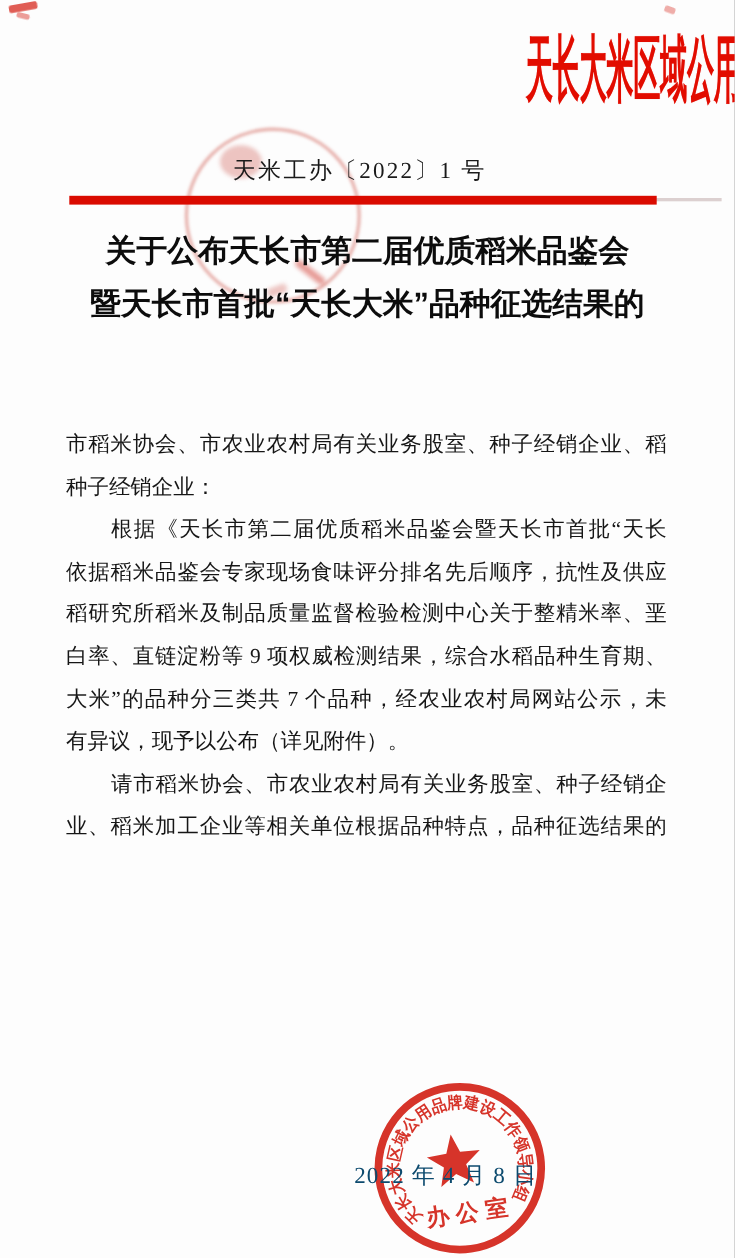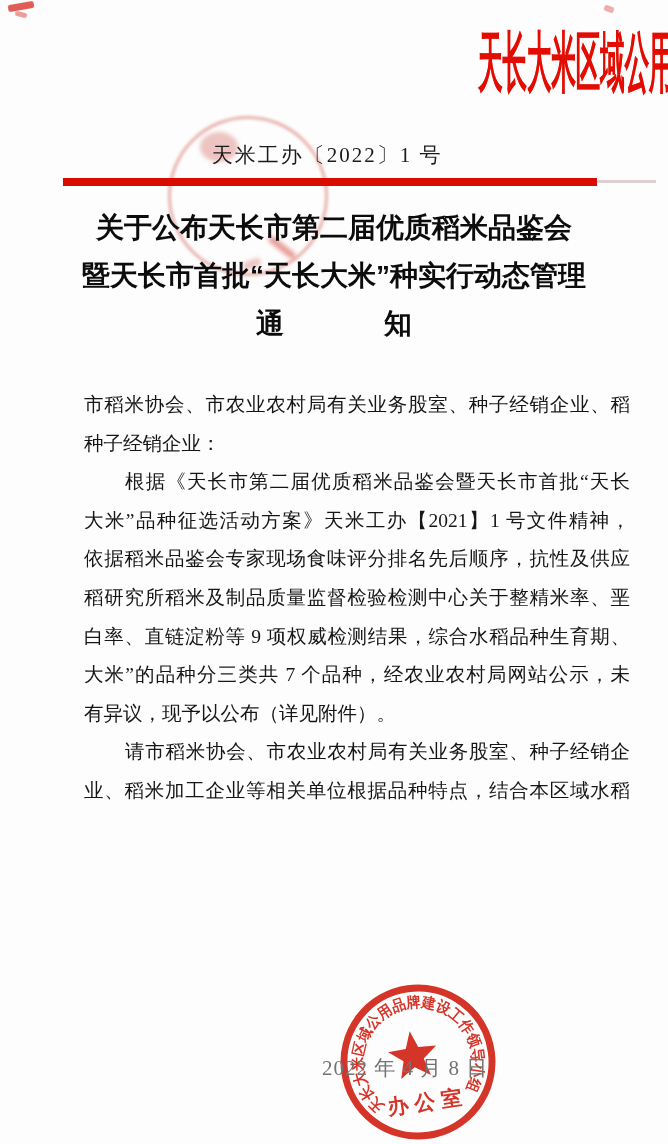--- a/index.html
+++ b/index.html
@@ -67,29 +67,28 @@
     font-weight: bold;
     font-size: 28px; line-height: 48px; color: #0c0c0c;
     z-index: 1;
   }
   .notice-gap { display: inline-block; width: 100px; }
 
   .body-text {
     position: absolute; top: 386px; left: 60px; width: 546px;
     font-size: 19.5px; line-height: 38.6px; color: #161616;
     z-index: 1;
-    margin-left: 24px;
   }
   .line { text-align: justify; text-align-last: justify; height: 38.6px; overflow: hidden; }
   .line.p-end { text-align-last: left; }
   .line.indent { text-indent: 41px; font-family: Liberation Serif, serif; }
 
   .date-line {
     position: absolute; top: 1054px; left: 322px;
-    font-size: 21px; letter-spacing: 1px; color: #737373;
+    font-size: 21px; letter-spacing: 1px; color: #0c4a6e;
     z-index: 3; white-space: nowrap;
   }
 
   .seal-svg { position: absolute; left: 332px; top: 976px; z-index: 2; opacity: .93; }
   .seal-ring-text { font-family: "Liberation Sans", sans-serif; font-weight: bold; font-size: 15px; fill: #d3251a; }
   .seal-office { font-family: "Liberation Sans", sans-serif; font-weight: bold; font-size: 21px; letter-spacing: 6px; fill: #d3251a; }
 </style>
 </head>
 <body>
 
@@ -108,36 +107,34 @@
   <span class="top-seal-blob blob2"></span>
   <span class="top-seal-blob blob3"></span>
 
   <div class="doc-number">天米工办〔2022〕1 号</div>
 
   <div class="red-rule"></div>
   <div class="rule-tail"></div>
 
   <div class="title-block">
     <div>关于公布天长市第二届优质稻米品鉴会</div>
-    <div>暨天长市首批“天长大米”种实行动态管理</div>
-    <div><span>通</span><span class="notice-gap"></span><span>知</span></div>
+    <div>暨天长市首批“天长大米”品种征选结果的</div>
   </div>
 
   <div class="body-text">
     <div class="line">市稻米协会、市农业农村局有关业务股室、种子经销企业、稻</div>
     <div class="line p-end">种子经销企业：</div>
     <div class="line indent">根据《天长市第二届优质稻米品鉴会暨天长市首批“天长</div>
-    <div class="line">大米”品种征选活动方案》天米工办【2021】1 号文件精神，</div>
     <div class="line">依据稻米品鉴会专家现场食味评分排名先后顺序，抗性及供应</div>
     <div class="line">稻研究所稻米及制品质量监督检验检测中心关于整精米率、垩</div>
     <div class="line">白率、直链淀粉等 9 项权威检测结果，综合水稻品种生育期、</div>
     <div class="line">大米”的品种分三类共 7 个品种，经农业农村局网站公示，未</div>
     <div class="line p-end">有异议，现予以公布（详见附件）。</div>
     <div class="line indent">请市稻米协会、市农业农村局有关业务股室、种子经销企</div>
-    <div class="line">业、稻米加工企业等相关单位根据品种特点，结合本区域水稻</div>
+    <div class="line">业、稻米加工企业等相关单位根据品种特点，品种征选结果的</div>
   </div>
 
   <div class="date-line">2022 年 4 月 8 日</div>
 
   <svg class="seal-svg" width="172" height="172" viewBox="0 0 172 172" xmlns="http://www.w3.org/2000/svg">
     <g transform="rotate(-8 86 86)">
       <circle cx="86" cy="86" r="74" fill="none" stroke="#d3251a" stroke-width="7"></circle>
       <path id="sealArc" d="M 47.1 124.9 A 55 55 0 1 1 124.9 124.9" fill="none"></path>
       <text class="seal-ring-text">
         <textPath href="#sealArc" startOffset="0" textLength="252" lengthAdjust="spacingAndGlyphs">天长大米区域公用品牌建设工作领导小组</textPath>

